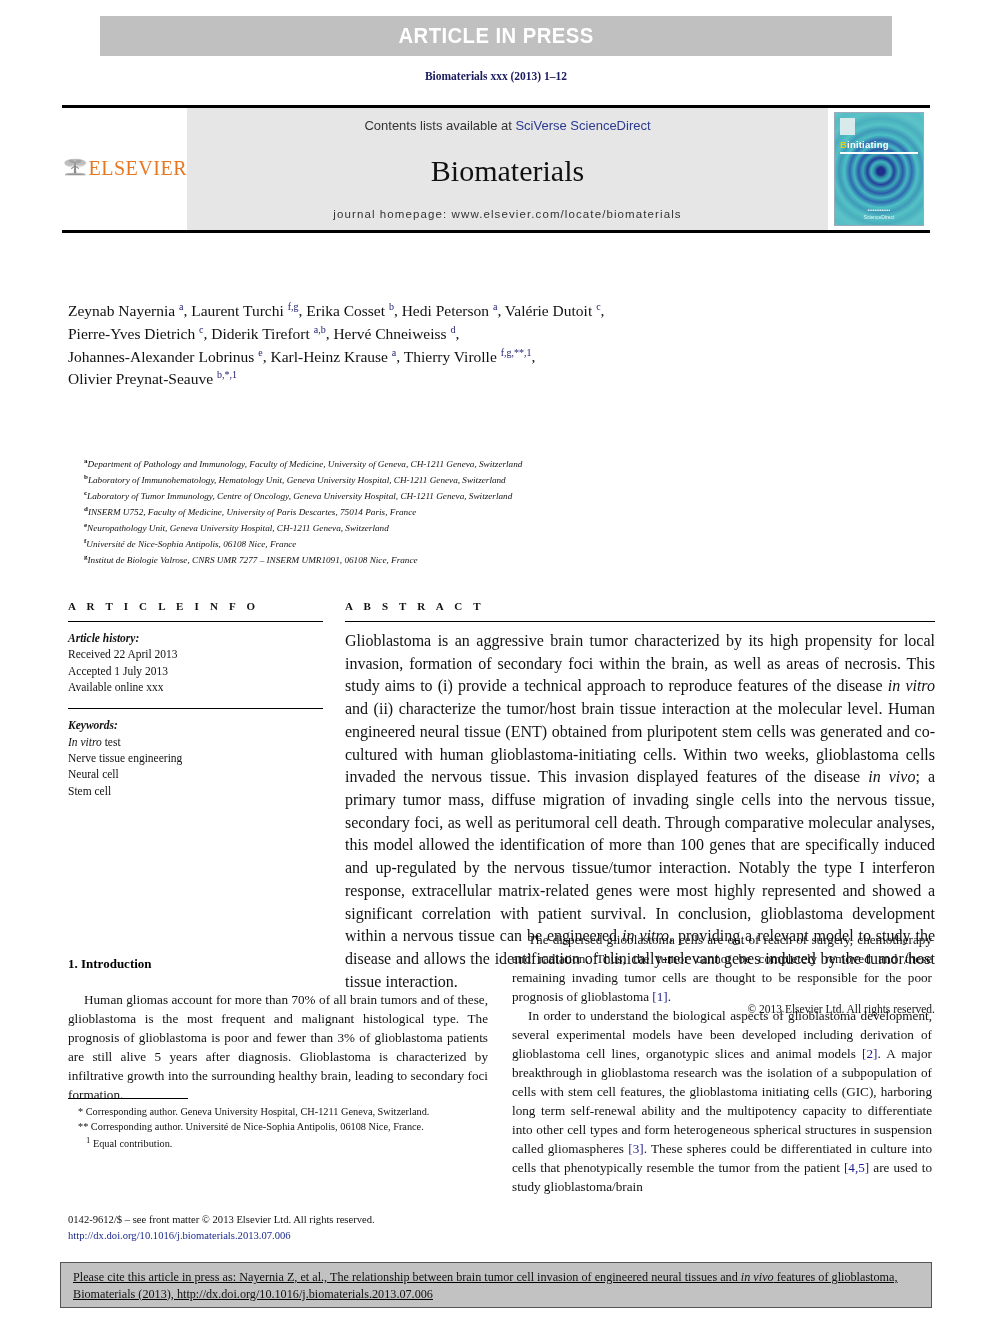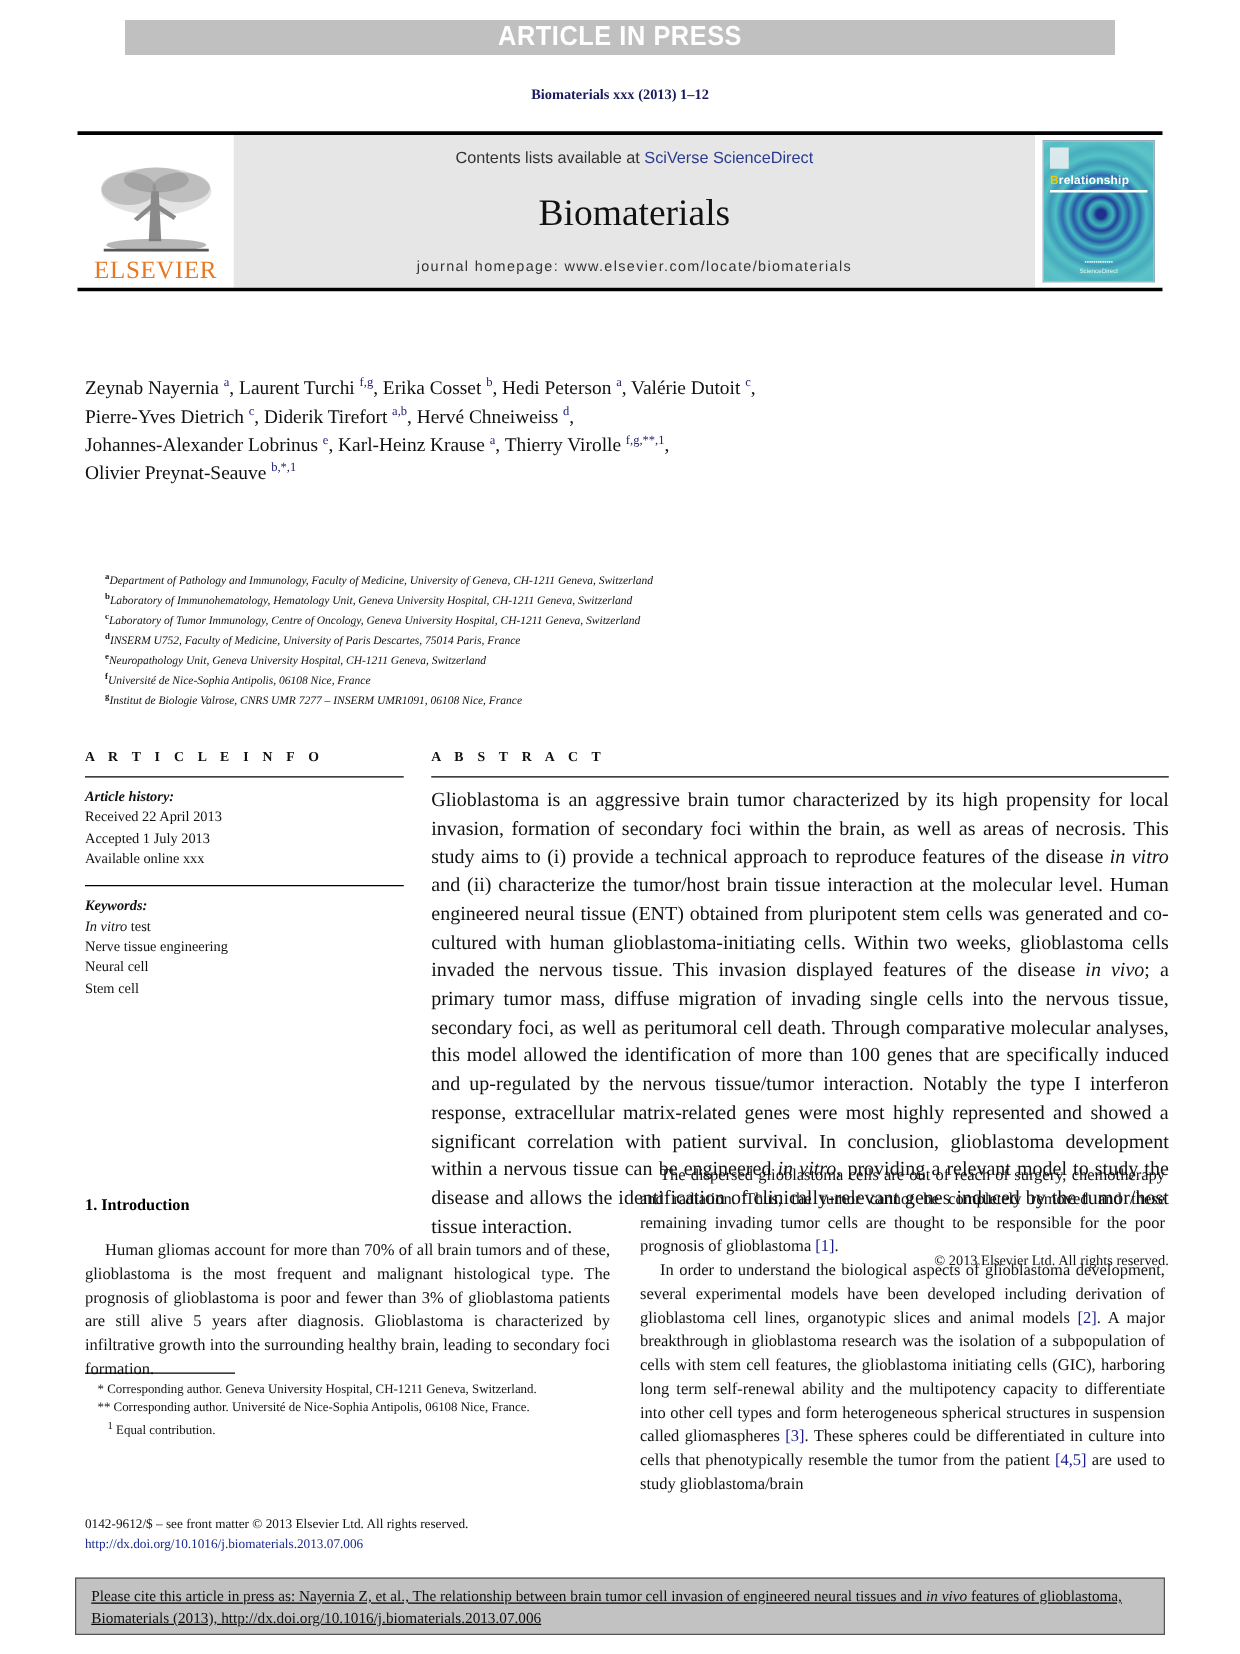--- a/index.html
+++ b/index.html
@@ -15,23 +15,24 @@
     position: relative;
     overflow: hidden;
   }
 
   
   .aip-banner {
     position: absolute;
     left: 100px;
     top: 16px;
     width: 792px;
-    height: 28px;
+    height: 40px;
     background: #c0c0c0;
     display: flex;
+    align-items: center;
     justify-content: center;
   }
   .aip-banner .aip-text {
     color: #ffffff;
     font-family: "Liberation Sans", "DejaVu Sans", sans-serif;
     font-weight: bold;
     font-size: 22px;
     letter-spacing: 0.5px;
     transform: scaleX(0.92);
   }
@@ -59,21 +60,21 @@
     border-bottom: 3px solid #000;
     height: 128px;
     box-sizing: border-box;
     display: flex;
     align-items: stretch;
   }
   .masthead-logo {
     width: 125px;
     flex: 0 0 125px;
     display: flex;
-    flex-direction: column;
+    flex-direction: row;
     align-items: center;
     justify-content: flex-end;
     padding-bottom: 4px;
     background: #fff;
   }
   .tree-svg { display:block; }
   .elsevier-word {
     font-family: "Liberation Serif", serif;
     font-size: 20px;
     color: #E87722;
@@ -386,21 +387,21 @@
       <span>Contents lists available at </span><a class="sd-link" href="#" style="text-decoration:none">SciVerse ScienceDirect</a>
     </div>
     <div class="journal-name">Biomaterials</div>
     <div class="homepage-line">journal homepage: www.elsevier.com/locate/biomaterials</div>
   </div>
 
   <div class="masthead-cover">
     <div class="cover-img">
       <div class="cover-badge"></div>
       <div class="cover-title">
-        <span class="c-b">B</span><span class="c-rest">relationship</span>
+        <span class="c-b">B</span><span class="c-rest">initiating</span>
       </div>
       <div class="cover-rule"></div>
       <div class="cover-foot">
         <div>•••••••••••••</div>
         <div>ScienceDirect</div>
       </div>
     </div>
   </div>
 </div>
 

